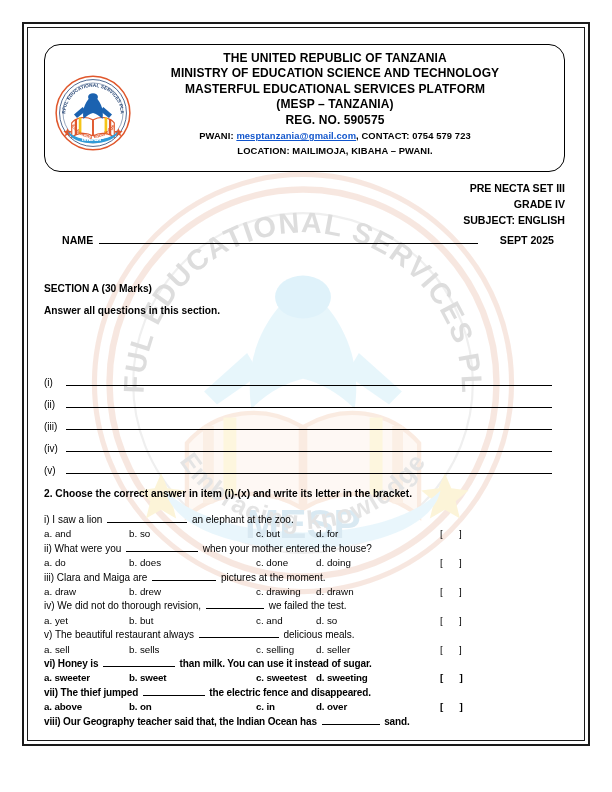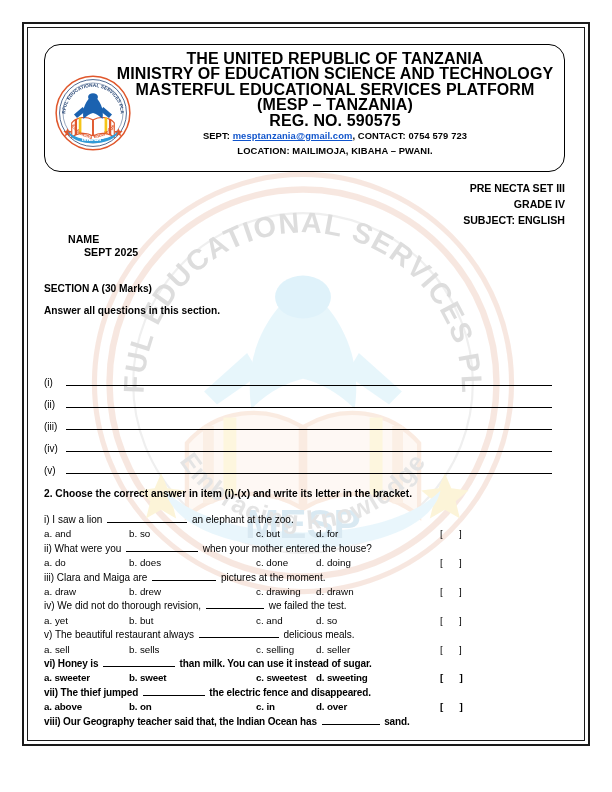--- a/index.html
+++ b/index.html
@@ -65,21 +65,21 @@
     width: 76px; height: 76px;
   }
   .header-lines {
     position: absolute;
     left: 64px; top: 6px;
     width: 452px;
     text-align: center;
   }
   .hline {
     font-weight: bold;
-    font-size: 16px;
+    font-size: 12px;
     line-height: 15.4px;
     letter-spacing: 0.1px;
     white-space: nowrap;
   }
   .hline.small { font-size: 9.4px; }
   .email-link {
     color: #1155cc;
     text-decoration: underline;
     margin-top: 40px;
   }
@@ -99,21 +99,20 @@
 
   
   .name-row {
     position: absolute;
     left: 62px; top: 233px;
     width: 492px;
     display: flex;
     align-items: baseline;
     font-weight: bold;
     font-size: 10.6px;
-    flex-direction: column;
   }
   .name-label { white-space: nowrap; }
   .name-blank {
     flex: 1;
     margin: 0 6px;
     border-bottom: 1.3px solid #000;
     height: 11px;
   }
   .name-date { white-space: nowrap; padding-left: 16px; }
 
@@ -288,21 +287,21 @@
           </text>
         </svg>
       </div>
 
       <div class="header-lines">
         <div class="hline">THE UNITED REPUBLIC OF TANZANIA</div>
         <div class="hline">MINISTRY OF EDUCATION SCIENCE AND TECHNOLOGY</div>
         <div class="hline">MASTERFUL EDUCATIONAL SERVICES PLATFORM</div>
         <div class="hline">(MESP – TANZANIA)</div>
         <div class="hline">REG. NO. 590575</div>
-        <div class="hline small"><span>SEPT: </span><a class="email-link" href="#">mesptanzania@gmail.com</a><span>, CONTACT: 0754 579 723</span></div>
+        <div class="hline small"><span>PWANI: </span><a class="email-link" href="#">mesptanzania@gmail.com</a><span>, CONTACT: 0754 579 723</span></div>
         <div class="hline small">LOCATION: MAILIMOJA, KIBAHA – PWANI.</div>
       </div>
     </div>
 
     <div class="title-block">
       <div class="tline">PRE NECTA SET III</div>
       <div class="tline">GRADE IV</div>
       <div class="tline">SUBJECT: ENGLISH</div>
     </div>
 

